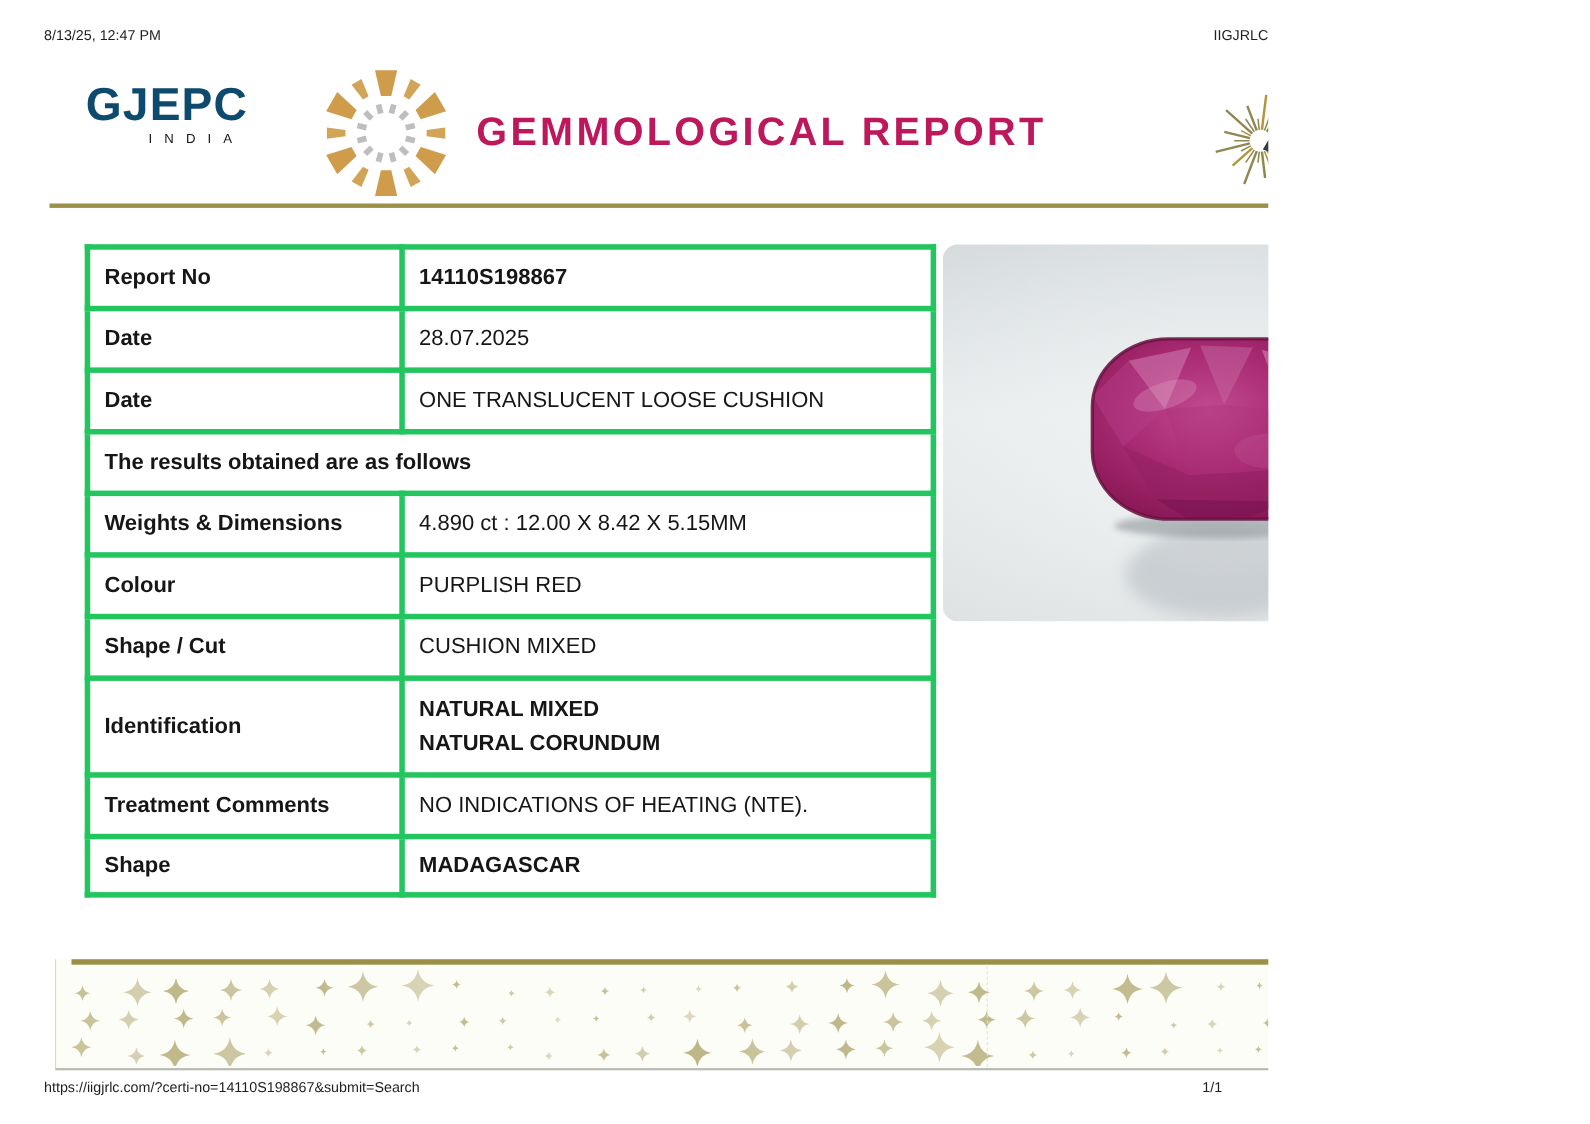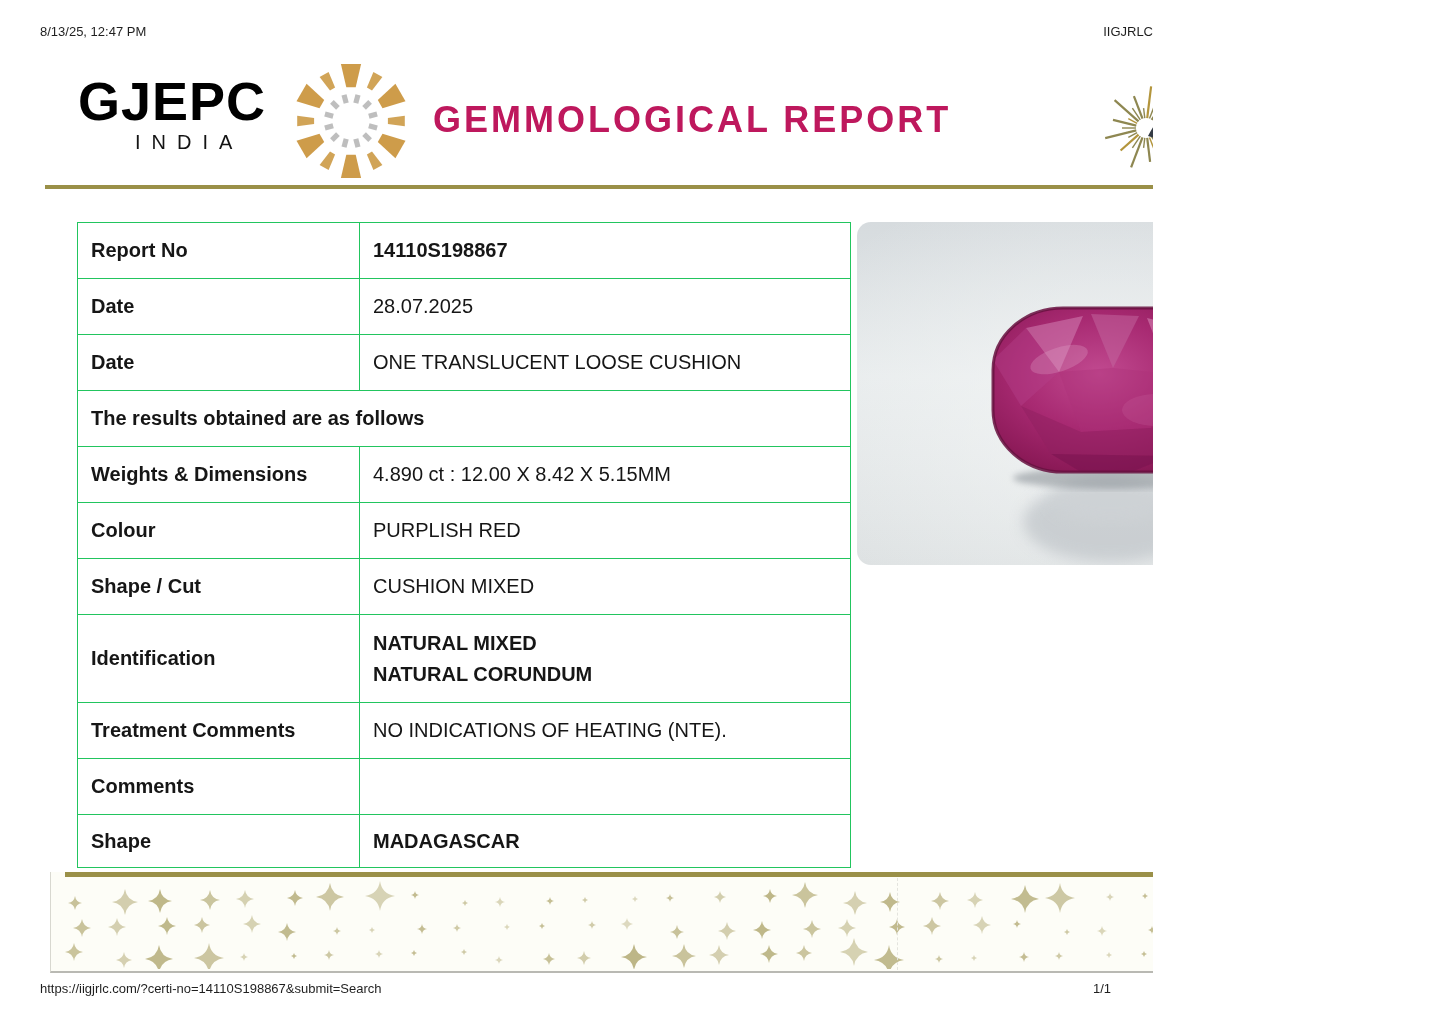--- a/index.html
+++ b/index.html
@@ -8,31 +8,31 @@
 
   
   .print-meta{position:absolute;font-size:13px;color:#1f1f1f;white-space:nowrap;}
   .pm-datetime{left:40px;top:24px;}
   .pm-center{left:0;right:0;top:24px;text-align:right;}
   .pm-url{left:40px;top:981px;}
   .pm-page{right:42px;top:981px;}
 
   
   .gjepc-block{position:absolute;left:78px;top:74px;}
-  .gjepc-name{font-size:54px;font-weight:700;letter-spacing:1px;color:#000000;line-height:1.0;}
-  .gjepc-sub{font-size:20px;font-weight:400;letter-spacing:11px;color:#141414;margin-left:57px;margin-top:3px;}
+  .gjepc-name{font-size:42px;font-weight:700;letter-spacing:1px;color:#0c4a6e;line-height:1.0;}
+  .gjepc-sub{font-size:12px;font-weight:400;letter-spacing:11px;color:#141414;margin-left:57px;margin-top:3px;}
   .gjepc-emblem{position:absolute;left:287px;top:60px;}
   .report-title{position:absolute;left:433px;top:99px;margin:0;font-size:36px;font-weight:700;
                 letter-spacing:3px;color:#be185d;white-space:nowrap;}
   .iigj-logo{position:absolute;left:1088px;top:58px;}
   .gold-rule{position:absolute;left:45px;top:185px;width:1350px;height:4px;background:#9a9048;}
 
   
   .report{position:absolute;left:77px;top:222px;width:774px;border-collapse:collapse;table-layout:fixed;}
-  .report td{border:1px solid #22c55e;padding:0 6px 0 13px;font-size:20px;vertical-align:middle;color:#161616;}
+  .report td{border:5px solid #22c55e;padding:0 6px 0 13px;font-size:20px;vertical-align:middle;color:#161616;}
   .report .lbl{width:262px;font-weight:700;}
   .report .val{font-weight:400;}
   .report .b{font-weight:700;}
   .report tr{height:56px;}
   .report tr.h88{height:88px;}
   .report tr.h53{height:53px;}
   .report .val .line{line-height:31px;}
 
   
   .gem-photo{position:absolute;left:857px;top:222px;width:508px;height:343px;border-radius:14px;overflow:hidden;}
@@ -162,24 +162,20 @@
     <tr class="h88">
       <td class="lbl">Identification</td>
       <td class="val b">
         <div class="line">NATURAL MIXED</div>
         <div class="line">NATURAL CORUNDUM</div>
       </td>
     </tr>
     <tr>
       <td class="lbl">Treatment Comments</td>
       <td class="val">NO INDICATIONS OF HEATING (NTE).</td>
-    </tr>
-    <tr>
-      <td class="lbl">Comments</td>
-      <td class="val"></td>
     </tr>
     <tr class="h53">
       <td class="lbl">Shape</td>
       <td class="val b">MADAGASCAR</td>
     </tr>
   </tbody>
     </table>
 
   <div class="gem-photo">
     <svg width="508" height="343" viewBox="0 0 508 343">

